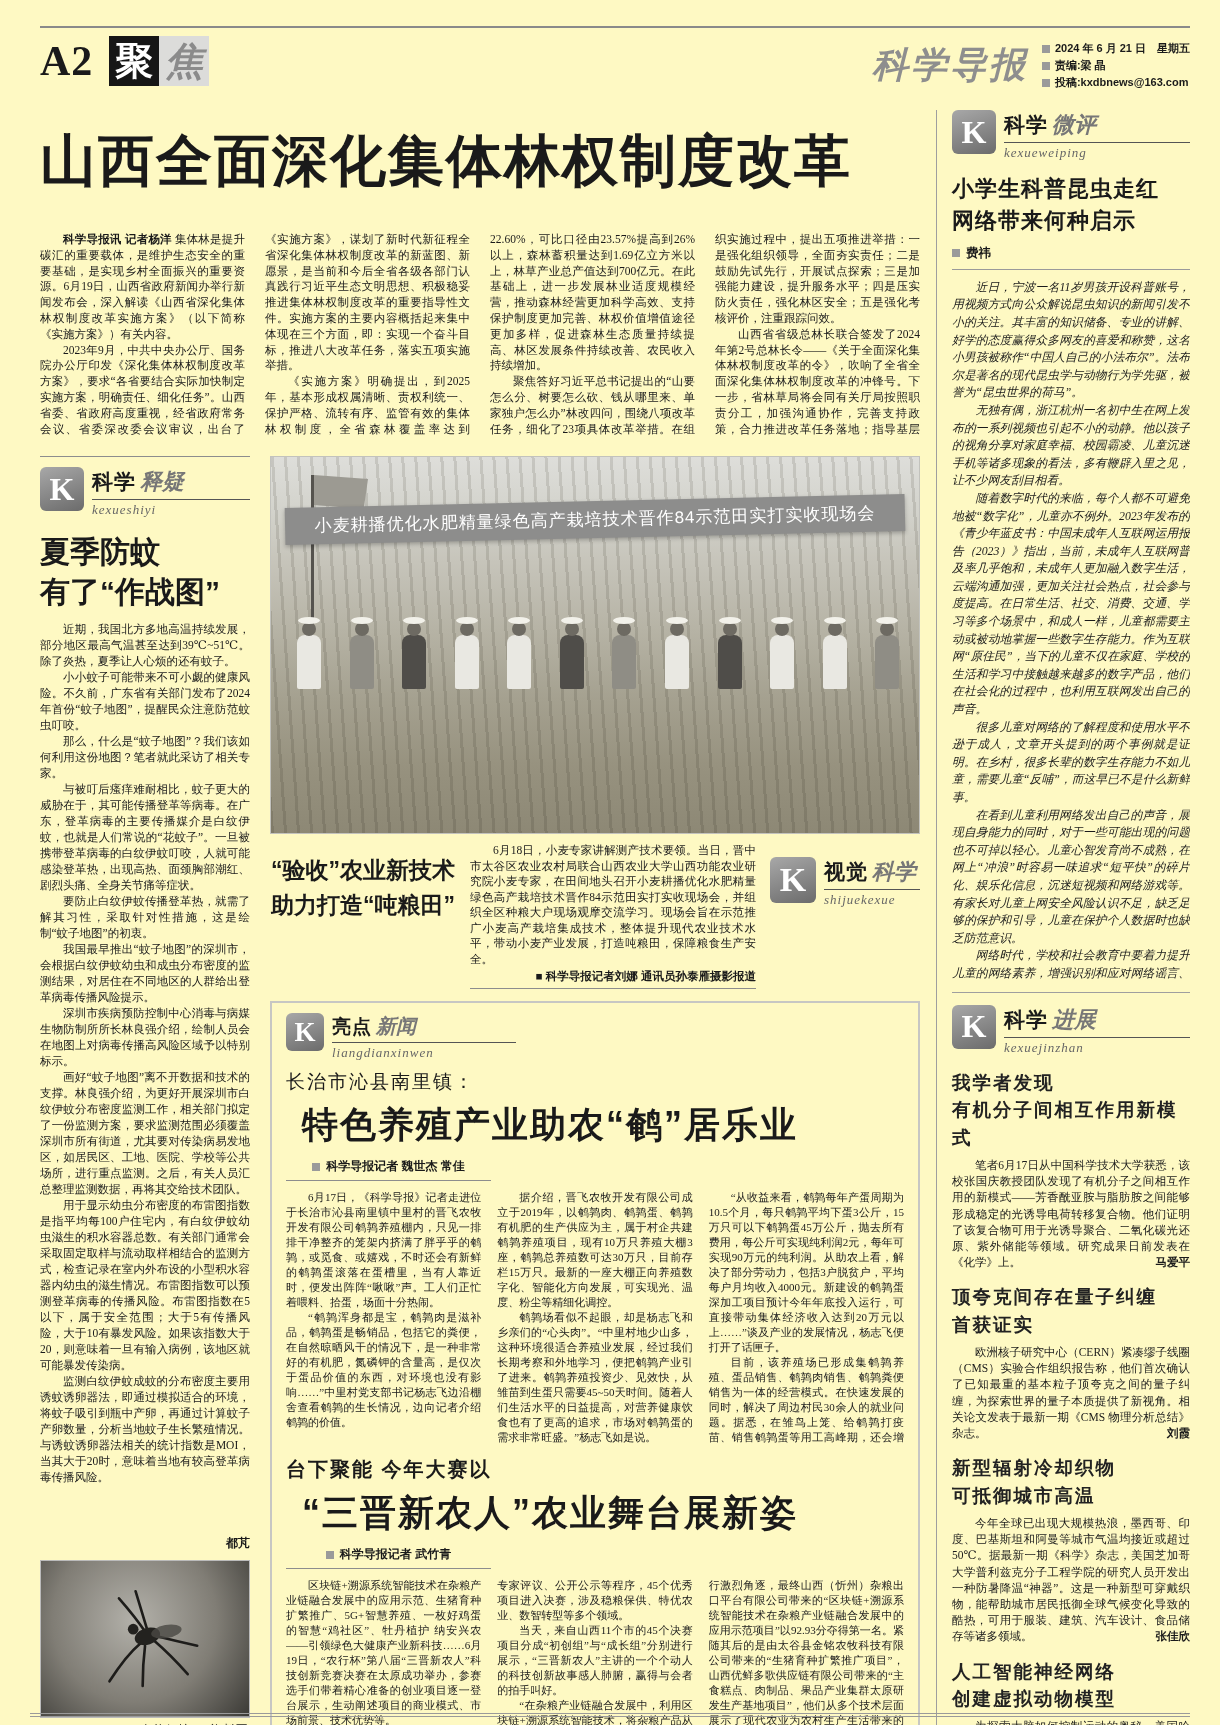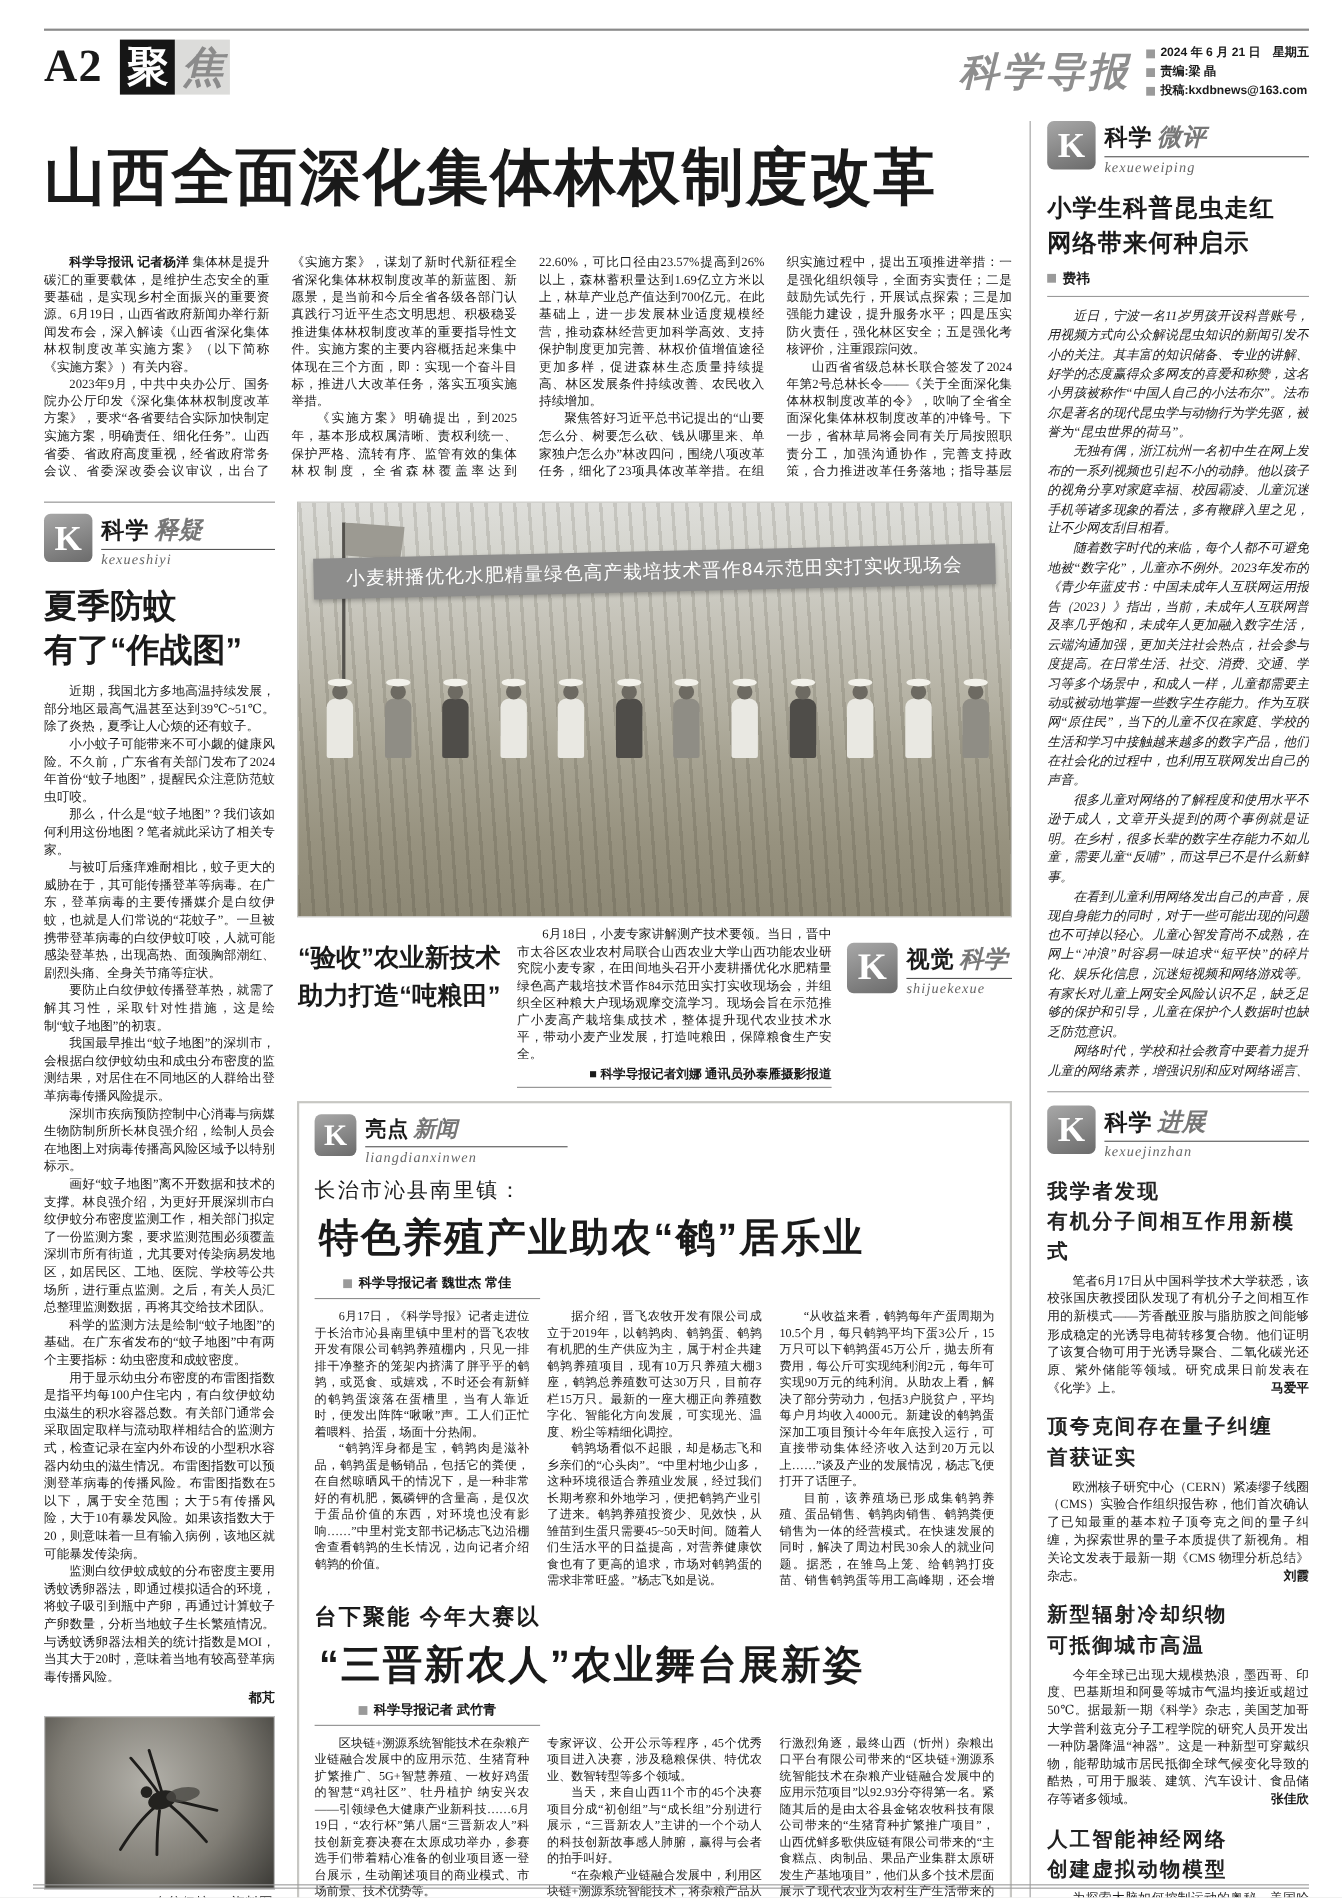--- a/index.html
+++ b/index.html
@@ -1,18 +1,18 @@
 <!DOCTYPE html>
 <html><head>
 <meta charset="utf-8">
 <style>
   html,body{margin:0;padding:0;background:#e8e8e6;}
   .page{
     width:1220px;height:1725px;box-sizing:border-box;position:relative;
-    margin:0 auto;background:#ffffff;color:#1a1a1a;overflow:hidden;
+    margin:0 auto;background:#fef9c3;color:#1a1a1a;overflow:hidden;
     padding:26px 30px 0 40px;
     font-family:"Liberation Serif","DejaVu Serif",serif;
   }
   
   .topline{border-top:2px solid #8a8a8a;}
   .header{display:flex;justify-content:space-between;align-items:flex-start;padding-top:8px;height:70px;}
   .header-left{display:flex;align-items:center;gap:16px;}
   .pageno{font-size:42px;font-weight:bold;letter-spacing:1px;}
   .sectag{display:flex;}
   .sectag .t1{width:50px;height:50px;background:#161616;color:#fff;font-size:38px;font-weight:bold;
@@ -90,21 +90,21 @@
   .pc-main{flex:1;min-width:0;border-bottom:1px solid #8d8d8d;padding-bottom:4px;}
   .pc-text{font-size:11.5px;line-height:15.5px;text-align:justify;text-indent:2em;margin:0;}
   .pc-credit{text-align:right;font-weight:bold;font-size:11.5px;font-family:"Liberation Sans",sans-serif;margin-top:2px;}
   .pc-badge{width:150px;flex:none;padding-top:14px;}
   .pc-badge .kbox{width:46px;height:46px;font-size:34px;}
   
   .box{border:2px solid #c7c7c3;margin-top:12px;padding:10px 14px 8px;}
   .kicker{font-size:19px;letter-spacing:2px;margin:8px 0 0;font-family:"Liberation Sans",sans-serif;}
   .kicker.bold{font-weight:bold;font-size:20px;}
   .bighead{font-family:"Liberation Sans",sans-serif;font-weight:900;font-size:36px;
-    letter-spacing:2px;margin:6px 4px 8px;white-space:nowrap;}
+    letter-spacing:2px;margin:6px 16px 8px;white-space:nowrap;}
   .byline{display:flex;align-items:center;gap:6px;font-size:12px;font-weight:bold;
     font-family:"Liberation Sans",sans-serif;border-bottom:1px solid #8d8d8d;
     width:205px;padding-bottom:5px;justify-content:center;}
   .body3{column-count:3;column-gap:16px;font-size:11px;line-height:15px;
     text-align:justify;margin-top:9px;overflow:hidden;}
   .body3.h1{height:258px;}
   .body3.h2{height:242px;}
   
   .sb-head{font-family:"Liberation Sans",sans-serif;font-weight:800;font-size:22px;
     line-height:1.45;margin:12px 0 8px;letter-spacing:1px;}
@@ -186,21 +186,20 @@
           </h2>
           <div class="shiyi-body">
             <p class="para">近期，我国北方多地高温持续发展，部分地区最高气温甚至达到39℃~51℃。除了炎热，夏季让人心烦的还有蚊子。</p>
             <p class="para">小小蚊子可能带来不可小觑的健康风险。不久前，广东省有关部门发布了2024年首份“蚊子地图”，提醒民众注意防范蚊虫叮咬。</p>
             <p class="para">那么，什么是“蚊子地图”？我们该如何利用这份地图？笔者就此采访了相关专家。</p>
             <p class="para">与被叮后瘙痒难耐相比，蚊子更大的威胁在于，其可能传播登革等病毒。在广东，登革病毒的主要传播媒介是白纹伊蚊，也就是人们常说的“花蚊子”。一旦被携带登革病毒的白纹伊蚊叮咬，人就可能感染登革热，出现高热、面颈胸部潮红、剧烈头痛、全身关节痛等症状。</p>
             <p class="para">要防止白纹伊蚊传播登革热，就需了解其习性，采取针对性措施，这是绘制“蚊子地图”的初衷。</p>
             <p class="para">我国最早推出“蚊子地图”的深圳市，会根据白纹伊蚊幼虫和成虫分布密度的监测结果，对居住在不同地区的人群给出登革病毒传播风险提示。</p>
             <p class="para">深圳市疾病预防控制中心消毒与病媒生物防制所所长林良强介绍，绘制人员会在地图上对病毒传播高风险区域予以特别标示。</p>
             <p class="para">画好“蚊子地图”离不开数据和技术的支撑。林良强介绍，为更好开展深圳市白纹伊蚊分布密度监测工作，相关部门拟定了一份监测方案，要求监测范围必须覆盖深圳市所有街道，尤其要对传染病易发地区，如居民区、工地、医院、学校等公共场所，进行重点监测。之后，有关人员汇总整理监测数据，再将其交给技术团队。</p>
-            <p class="para">科学的监测方法是绘制“蚊子地图”的基础。在广东省发布的“蚊子地图”中有两个主要指标：幼虫密度和成蚊密度。</p>
             <p class="para">用于显示幼虫分布密度的布雷图指数是指平均每100户住宅内，有白纹伊蚊幼虫滋生的积水容器总数。有关部门通常会采取固定取样与流动取样相结合的监测方式，检查记录在室内外布设的小型积水容器内幼虫的滋生情况。布雷图指数可以预测登革病毒的传播风险。布雷图指数在5以下，属于安全范围；大于5有传播风险，大于10有暴发风险。如果该指数大于20，则意味着一旦有输入病例，该地区就可能暴发传染病。</p>
             <p class="para">监测白纹伊蚊成蚊的分布密度主要用诱蚊诱卵器法，即通过模拟适合的环境，将蚊子吸引到瓶中产卵，再通过计算蚊子产卵数量，分析当地蚊子生长繁殖情况。与诱蚊诱卵器法相关的统计指数是MOI，当其大于20时，意味着当地有较高登革病毒传播风险。</p>
 
           </div>
           <p class="sig">都芃</p>
           <div class="mosq-photo">
             <svg viewBox="0 0 120 100">
               <g stroke="#1d1c1a" stroke-width="2.2" fill="none" stroke-linecap="round">
                 <path d="M38 18 Q52 34 60 46"></path>
                 <path d="M52 12 Q58 32 62 45"></path>

